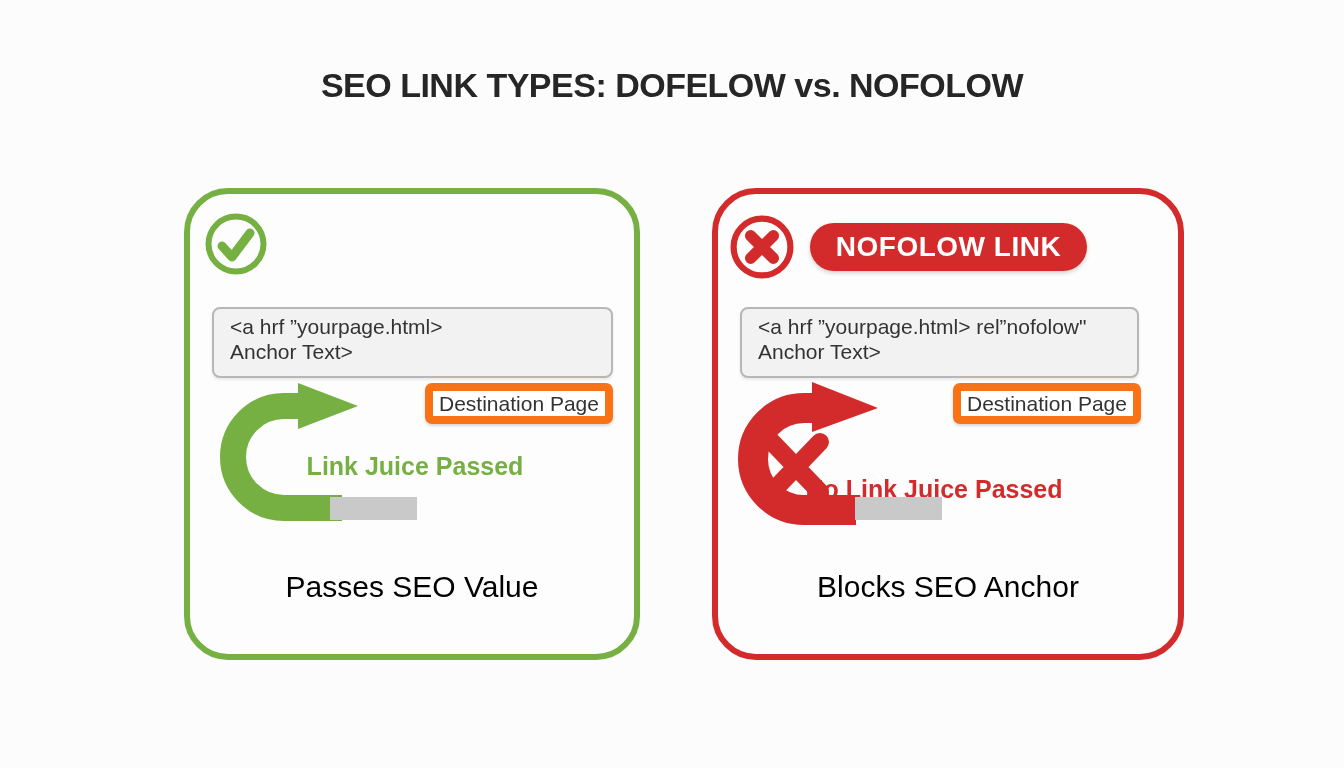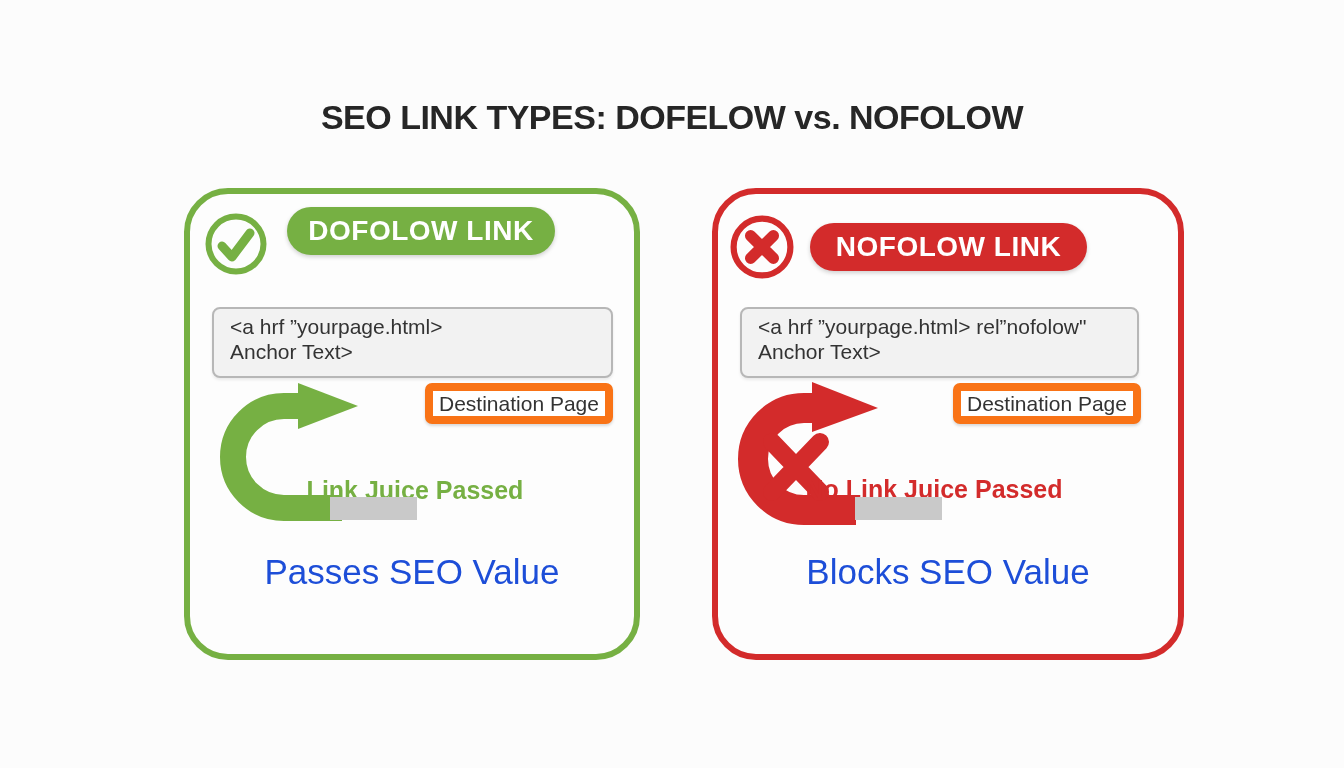--- a/index.html
+++ b/index.html
@@ -18,21 +18,20 @@
     width:1344px;height:768px;
     background:var(--bg);
     font-family:"Liberation Sans", sans-serif;
     overflow:hidden;
   }
   .title{
     position:absolute;top:66px;left:0;width:1344px;
     text-align:center;
     font-size:34px;font-weight:700;letter-spacing:-0.5px;
     color:#262626;
-    margin-top:32px;
   }
   .panel{
     position:absolute;top:188px;height:472px;
     background:#fdfdfd;border-radius:44px;
   }
   .panel.green{left:184px;width:456px;border:6px solid var(--green);}
   .panel.red{left:712px;width:472px;border:6px solid var(--red);}
   .status-icon{position:absolute;}
   .panel.green .status-icon{left:15px;top:19px;width:62px;height:62px;}
   .panel.red .status-icon{left:12px;top:21px;width:64px;height:64px;}
@@ -63,51 +62,48 @@
     position:absolute;left:235px;top:189px;width:188px;height:41px;
     background:#fff;border:8px solid #f97316;border-radius:7px;
     display:flex;align-items:center;justify-content:center;
     font-size:21px;color:#333;
     box-shadow:0 2px 3px rgba(0,0,0,0.15);
   }
   .juice-label{
     position:absolute;
     font-size:25px;font-weight:700;text-align:center;
   }
-  .panel.green .juice-label{left:95px;top:282px;width:260px;color:var(--green);}
+  .panel.green .juice-label{left:95px;top:258px;width:260px;color:var(--green);}
   .panel.red .juice-label{left:71px;top:269px;width:290px;color:var(--red);margin-top:12px;}
   .gray-bar{
     position:absolute;top:303px;width:87px;height:23px;
     background:var(--bar-gray);
   }
   .panel.green .gray-bar{left:140px;}
   .panel.red .gray-bar{left:137px;}
   .caption{
-    position:absolute;left:0;top:358px;width:100%;
-    text-align:center;font-size:35px;color:#1d4ed8;
+    position:absolute;left:0;top:376px;width:100%;
+    text-align:center;font-size:30px;color:#000000;
   }
   .stroke-green{stroke:var(--green);}
   .fill-green{fill:var(--green);}
   .stroke-red{stroke:var(--red);}
   .fill-red{fill:var(--red);}
 </style>
 </head>
 <body>
 
 <div class="title">SEO LINK TYPES: DOFELOW vs. NOFOLOW</div>
 
 <div class="panel green">
   <svg class="status-icon" viewBox="0 0 62 62">
     <circle cx="31" cy="31" r="27.5" fill="none" class="stroke-green" stroke-width="6"></circle>
     <path d="M 17 33 L 27 44 L 45 20" fill="none" class="stroke-green" stroke-width="9" stroke-linecap="round" stroke-linejoin="round"></path>
   </svg>
 
-  <div class="badge">
-    <span>DOFOLOW LINK</span>
-  </div>
 
   <div class="code-box">
     <div>&lt;a hrf ”yourpage.html&gt;</div>
     <div>Anchor Text&gt;</div>
   </div>
 
   <svg class="arrow-svg" viewBox="0 0 140 150">
     <path d="M 122 130 H 64 A 51 51 0 0 1 64 28 H 80" fill="none" class="stroke-green" stroke-width="26"></path>
     <polygon points="78,5 138,28 78,51" class="fill-green"></polygon>
   </svg>
@@ -145,14 +141,14 @@
   </svg>
 
   <div class="dest-box">
     <span>Destination Page</span>
   </div>
 
   <div class="juice-label">No Link Juice Passed</div>
 
   <div class="gray-bar"></div>
 
-  <div class="caption">Blocks SEO Value</div>
+  <div class="caption">Blocks SEO Anchor</div>
 </div>
 
 </body></html>

